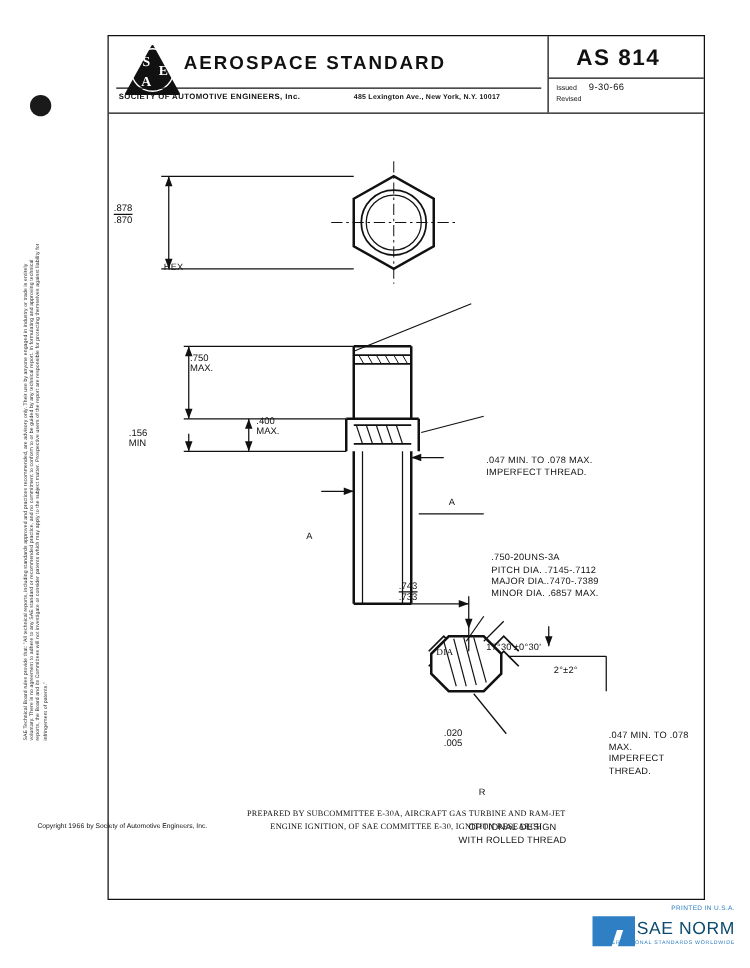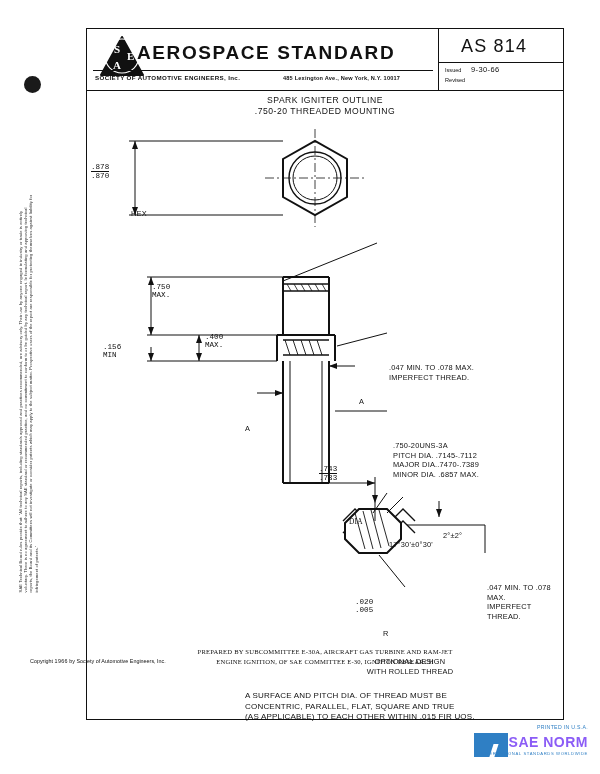--- a/index.html
+++ b/index.html
@@ -45,41 +45,41 @@
     box-sizing:border-box;
   }
   .hdr-left{
     position:absolute;left:0;top:0;width:352px;height:100%;
     border-right:1.6px solid #111;box-sizing:border-box;
   }
   .logo{
     position:absolute;left:12px;top:6px;width:46px;height:44px;
   }
   .std-title{
-    position:absolute;left:50px;top:13px;
-    font-size:19px;font-weight:bold;letter-spacing:1.6px;
+    position:absolute;left:60px;top:13px;
+    font-size:15px;font-weight:bold;letter-spacing:1.6px;
     font-family:"Liberation Sans",sans-serif;
   }
   .hdr-rule{
     position:absolute;left:6px;top:41px;width:340px;height:1.2px;background:#111;
   }
   .soc{
     position:absolute;left:8px;top:45px;
     font-size:6.2px;font-weight:bold;letter-spacing:.35px;
   }
   .addr{
     position:absolute;left:196px;top:46px;
     font-size:5.6px;font-weight:bold;letter-spacing:.2px;
   }
   .hdr-right{
     position:absolute;left:352px;top:0;right:0;height:100%;
   }
   .doc-num{
     position:absolute;left:22px;top:7px;
-    font-size:18px;font-weight:normal;letter-spacing:1.2px;
+    font-size:18px;font-weight:bold;letter-spacing:1.2px;
   }
   .hdr-right-rule{
     position:absolute;left:0;top:33px;right:0;height:1.4px;background:#111;
   }
   .issue-row{position:absolute;left:6px;top:36px;font-size:5.6px;}
   .issue-row .lbl{display:inline-block;width:26px;}
   .issue-row .val{font-size:7.5px;letter-spacing:.4px;}
   .rev-row{position:absolute;left:6px;top:48px;font-size:5.6px;}
 
   
@@ -93,21 +93,21 @@
   .canvas{
     position:absolute;left:0;top:92px;right:0;bottom:0;
   }
   .note{
     position:absolute;font-size:7.4px;line-height:9.6px;letter-spacing:.2px;
     white-space:pre-line;
     margin-top:38px;
   }
   .note-c{text-align:center;}
 
-  .dimstack{position:absolute;font-size:7.6px;line-height:8.4px;text-align:center;font-family:Liberation Mono, monospace;}
+  .dimstack{position:absolute;font-size:7.6px;line-height:8.4px;text-align:center;}
   .frac{border-bottom:1px solid #111;display:block;padding-bottom:0px;}
 
   
   .prep{
     position:absolute;left:0;right:0;top:618px;
     text-align:center;font-size:6.6px;line-height:9.5px;
     font-family:"Liberation Serif",serif;letter-spacing:.2px;
   }
   .copyright{
     position:absolute;left:30px;top:658px;
@@ -118,21 +118,21 @@
   
   .wm{
     position:absolute;right:8px;bottom:6px;width:120px;height:44px;
   }
   .wm-top{
     position:absolute;right:4px;top:0;
     font-size:5.2px;color:#2f7fc4;letter-spacing:.3px;
   }
   .wm-main{
     position:absolute;right:4px;top:10px;
-    font-size:14px;font-weight:bold;color:#8b5cf6;letter-spacing:.5px;text-align:center;
+    font-size:14px;font-weight:normal;color:#0c4a6e;letter-spacing:.5px;text-align:center;
   }
   .wm-sub{
     position:absolute;right:4px;top:27px;
     font-size:4.2px;color:#2f7fc4;letter-spacing:.6px;
   }
   .wm-block{
     position:absolute;left:2px;top:9px;width:34px;height:24px;
     background:#2f7fc4;
   }
   .wm-slash{
@@ -181,24 +181,20 @@
         <div class="hdr-right-rule"></div>
         <div class="issue-row">
           <span class="lbl">Issued</span><span class="val">9-30-66</span>
         </div>
         <div class="rev-row">
           <span class="lbl">Revised</span><span class="val"></span>
         </div>
       </div>
     </div>
 
-    <div class="dwg-title">
-      <div>SPARK IGNITER OUTLINE</div>
-      <div>.750-20 THREADED MOUNTING</div>
-    </div>
 
     <div class="canvas">
 
       <svg width="478" height="600" style="position:absolute;left:0;top:0;">
 
         <g>
           <polygon class="ln thick fill-w" points="196,38 228,20 260,38 260,76 228,94 196,76"></polygon>
           <circle class="ln med fill-w" cx="228" cy="57" r="26"></circle>
           <circle class="ln thin" cx="228" cy="57" r="22"></circle>
           <line class="ctr" x1="228" y1="8" x2="228" y2="106"></line>
@@ -343,38 +339,35 @@
 
       <div class="note" style="left:272px;top:238px;">A</div>
       <div class="note" style="left:158px;top:265px;">A</div>
 
       <div class="dimstack" style="left:232px;top:344px;">
         <span class="frac">.743</span>
         <span>.733</span>
       </div>
       <div class="note" style="left:262px;top:358px;font-family:Liberation Serif, serif;">DIA</div>
 
-      <div class="note" style="left:302px;top:381px;">17°30'±0°30'</div>
+      <div class="note" style="left:302px;top:354px;">17°30'±0°30'</div>
       <div class="note" style="left:356px;top:372px;">2°±2°</div>
 
       <div class="note" style="left:400px;top:424px;">.047 MIN. TO .078 MAX.
 IMPERFECT THREAD.</div>
 
-      <div class="dimstack" style="left:268px;top:477px;text-align:center;">
+      <div class="dimstack" style="left:268px;top:462px;text-align:center;">
         <span>.020</span><br>
         <span>.005</span>
       </div>
       <div class="note" style="left:296px;top:470px;">R</div>
 
       <div class="note note-c" style="left:248px;top:498px;width:150px;">OPTIONAL DESIGN
 WITH ROLLED THREAD</div>
 
-      <div class="note" style="left:158px;top:532px;font-size:8px;line-height:10.5px;">A SURFACE AND PITCH DIA. OF THREAD MUST BE
-CONCENTRIC, PARALLEL, FLAT, SQUARE AND TRUE
-(AS APPLICABLE) TO EACH OTHER WITHIN .015 FIR UOS.</div>
 
     </div>
 
     <div class="prep">
       <div>PREPARED BY SUBCOMMITTEE E-30A, AIRCRAFT GAS TURBINE AND RAM-JET</div>
       <div>ENGINE IGNITION, OF SAE COMMITTEE E-30, IGNITION RESEARCH</div>
     </div>
 
   </div>
 

